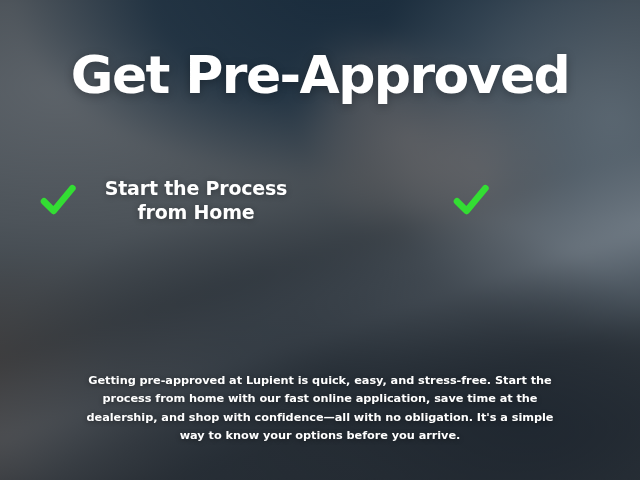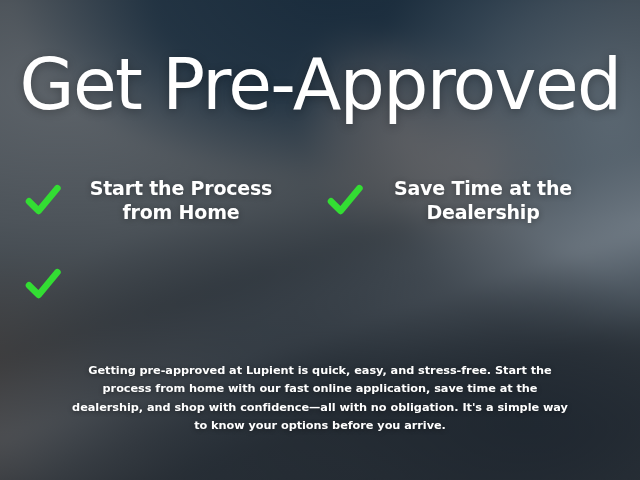--- a/index.html
+++ b/index.html
@@ -103,42 +103,43 @@
 
   .headline {
     margin: 0;
     padding: 0;
     position: absolute;
     top: 49px;
     left: 0;
     right: 0;
     text-align: center;
     color: #ffffff;
-    font-size: 71px;
+    font-size: 52px;
     line-height: 1.0;
-    font-weight: 400;
+    font-weight: 700;
     letter-spacing: -1.6px;
     font-family: "DejaVu Sans", sans-serif;
     text-shadow: 0 2px 10px rgba(0,0,0,0.28);
   }
 
   .features {
     position: absolute;
     top: 158px;
     left: 18px;
     right: 18px;
     display: grid;
     grid-template-columns: 1fr 1fr;
     grid-template-rows: 84px 84px;
     row-gap: 0px;
   }
 
   .feature {
     display: flex;
     align-items: center;
+    justify-content: center;
     gap: 12px;
     padding: 0 4px;
   }
 
   .check-icon {
     flex: 0 0 auto;
     width: 42px;
     height: 42px;
     display: block;
   }
@@ -160,21 +161,21 @@
     font-family: "DejaVu Sans", sans-serif;
     text-shadow: 0 1px 6px rgba(0,0,0,0.32);
     max-width: 210px;
   }
 
   .blurb {
     position: absolute;
     left: 62px;
     right: 62px;
     top: 356px;
-    margin: 6px;
+    margin: 16px;
     color: #ffffff;
     font-size: 11.3px;
     line-height: 1.62;
     font-weight: 700;
     text-align: center;
     letter-spacing: -0.05px;
     font-family: "DejaVu Sans", sans-serif;
     text-shadow: 0 1px 5px rgba(0,0,0,0.40);
   }
 </style>
@@ -201,26 +202,20 @@
     <div class="features">
 
       <div class="feature">
         <svg class="check-icon" viewBox="0 0 48 48">
           <path d="M8 25.5 L19 36.5 L40.5 10.5"></path>
         </svg>
         <div class="feature-label">Start the Process from Home</div>
       </div>
 
 
-      <div class="feature">
-        <svg class="check-icon" viewBox="0 0 48 48">
-          <path d="M8 25.5 L19 36.5 L40.5 10.5"></path>
-        </svg>
-        <div class="feature-label">Save Time at the Dealership</div>
-      </div>
 
       <div class="feature">
         <svg class="check-icon" viewBox="0 0 48 48">
           <path d="M8 25.5 L19 36.5 L40.5 10.5"></path>
         </svg>
       </div>
 
     </div>
 
     <p class="blurb">Getting pre-approved at Lupient is quick, easy, and stress-free. Start the process from home with our fast online application, save time at the dealership, and shop with confidence—all with no obligation. It's a simple way to know your options before you arrive.</p>

